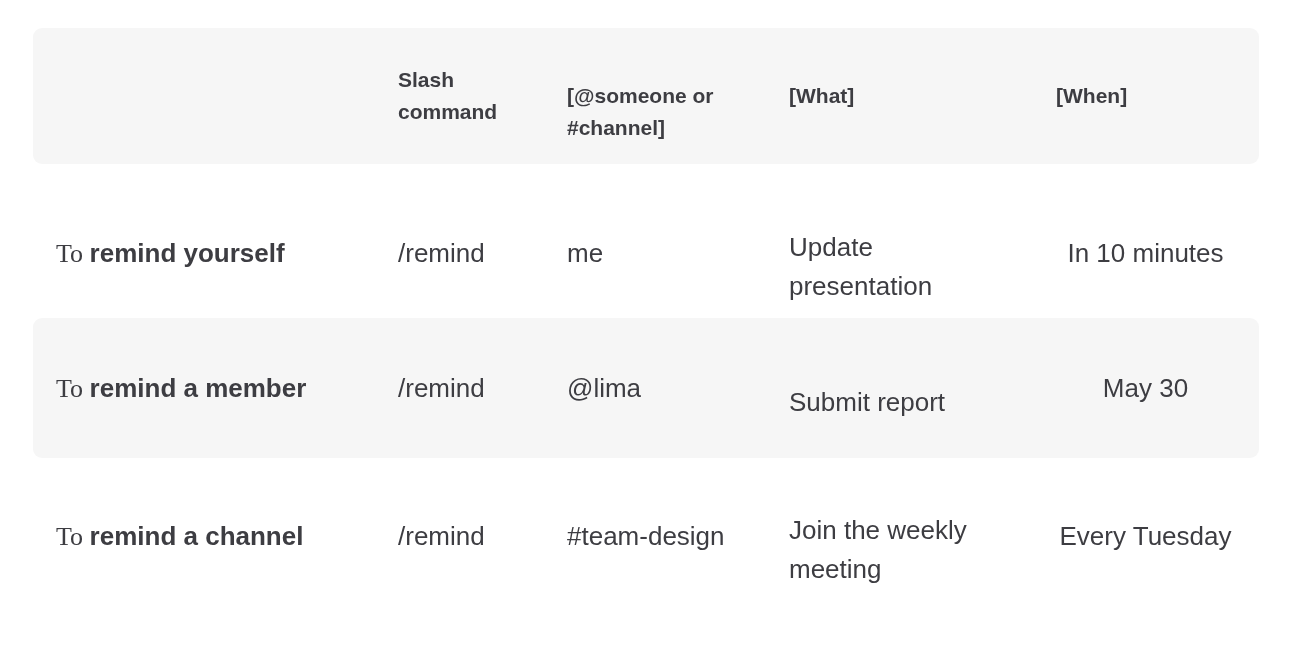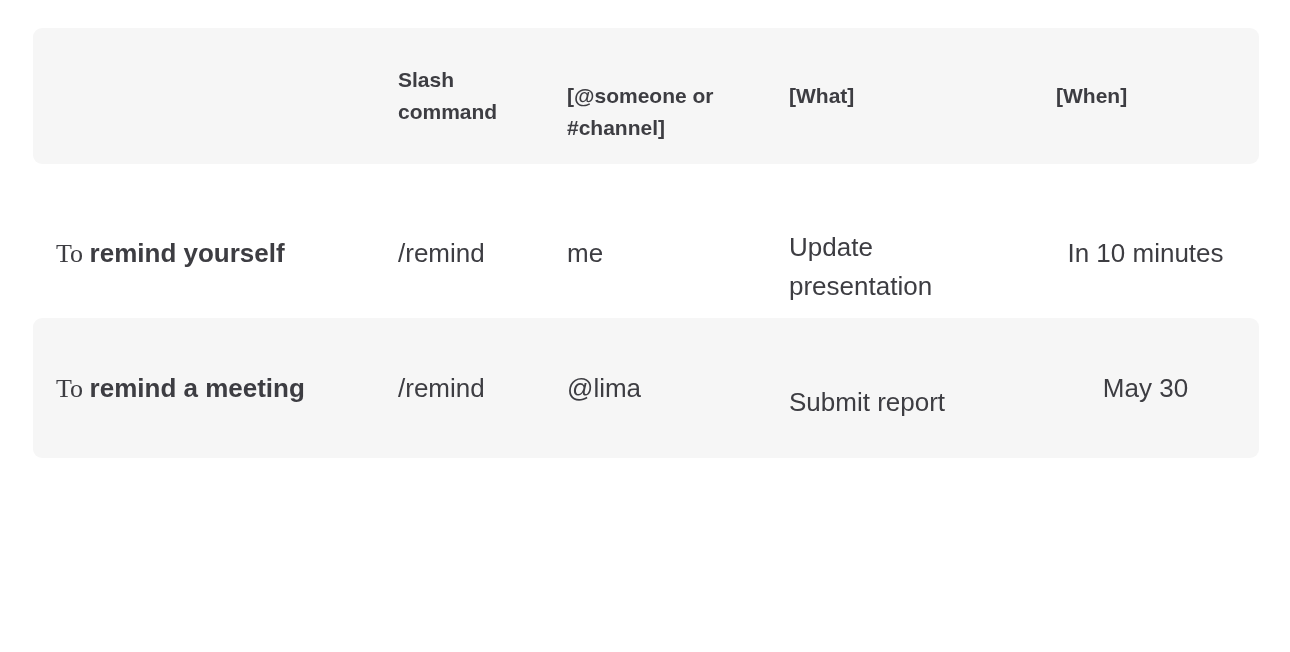--- a/index.html
+++ b/index.html
@@ -149,31 +149,48 @@
         <td class="col-4">
             <div class="cellpad">Update presentation</div>
           </td>
         <td class="col-5">
             <div class="cellpad">In 10 minutes</div>
           </td>
       </tr>
 
       <tr class="row-2 shaded">
         <td class="col-1">
-          <div class="cellpad"><span class="label-prefix">To </span><span class="label-strong">remind a meeting</span></div>
+          <div class="cellpad"><span class="label-prefix">To </span><span class="label-strong">remind a member</span></div>
         </td>
         <td class="col-2">
             <div class="cellpad">/remind</div>
           </td>
         <td class="col-3">
             <div class="cellpad">@lima</div>
           </td>
         <td class="col-4">
             <div class="cellpad">Submit report</div>
           </td>
         <td class="col-5">
             <div class="cellpad">May 30</div>
           </td>
       </tr>
 
+      <tr class="row-3">
+        <td class="col-1">
+          <div class="cellpad"><span class="label-prefix">To </span><span class="label-strong">remind a channel</span></div>
+        </td>
+        <td class="col-2">
+            <div class="cellpad">/remind</div>
+          </td>
+        <td class="col-3">
+            <div class="cellpad">#team-design</div>
+          </td>
+        <td class="col-4">
+            <div class="cellpad">Join the weekly meeting</div>
+          </td>
+        <td class="col-5">
+            <div class="cellpad">Every Tuesday</div>
+          </td>
+      </tr>
     </tbody>
   </table>
 </div>
 
 </body></html>

